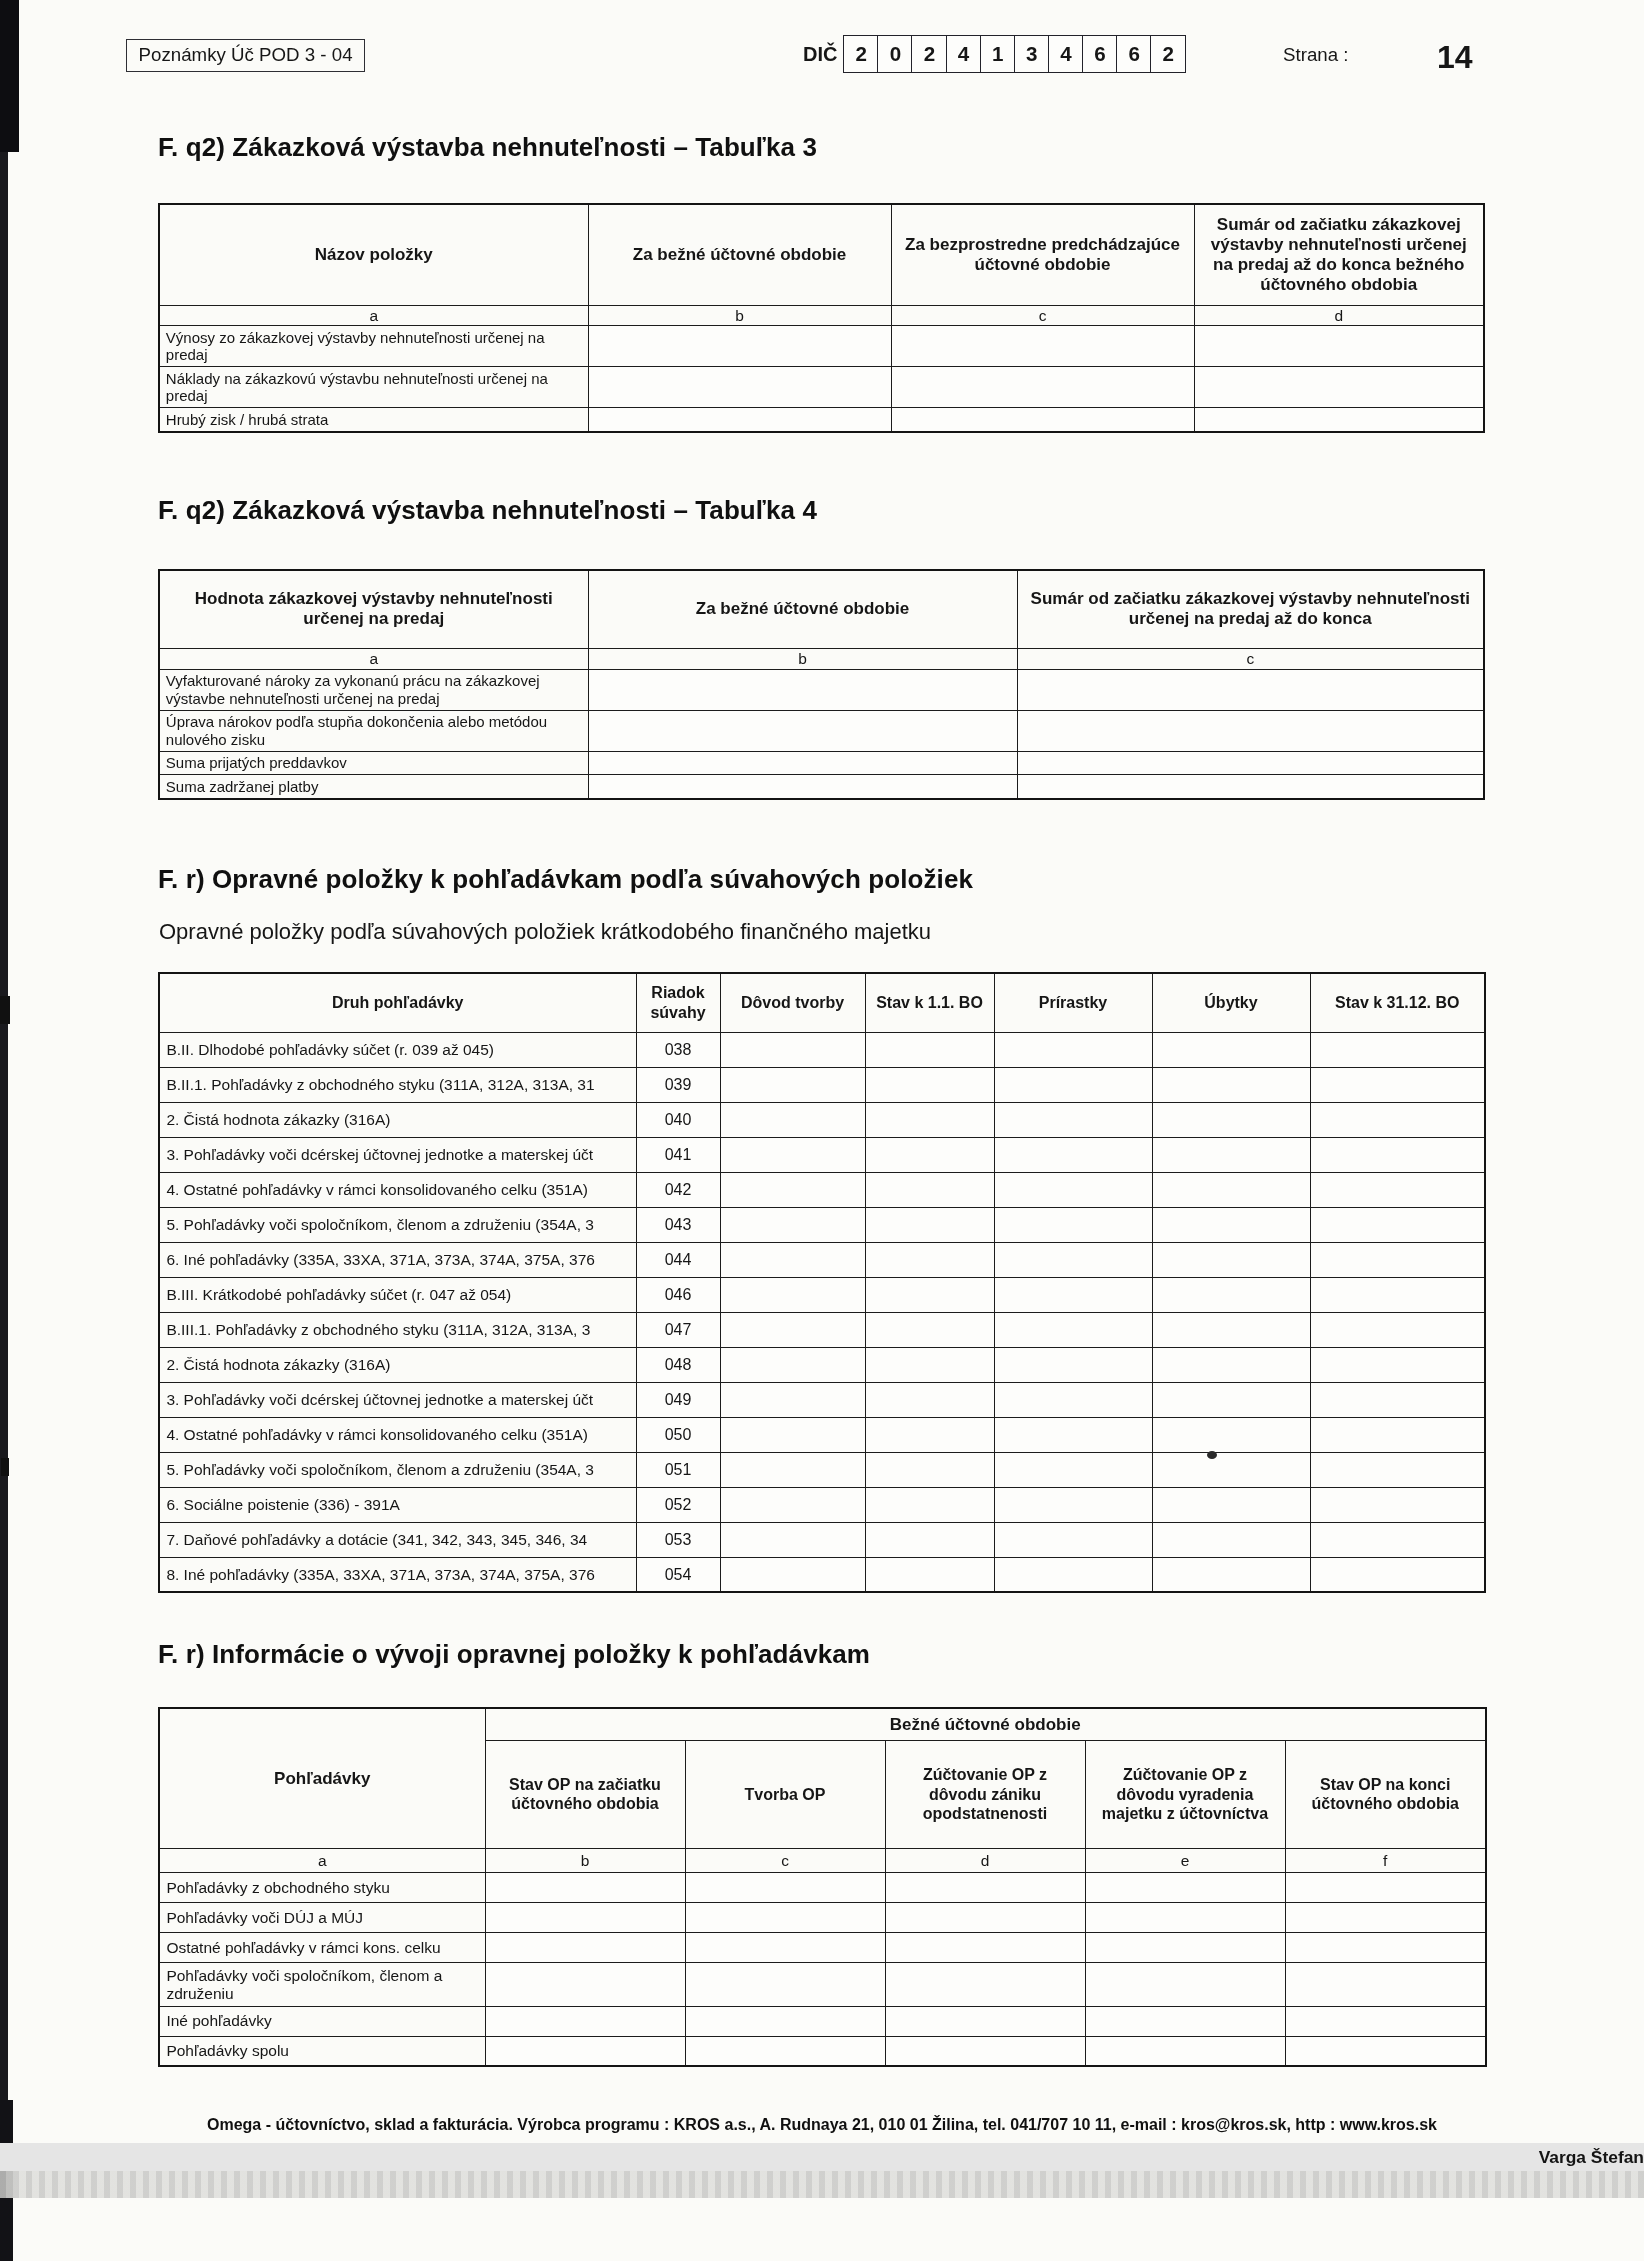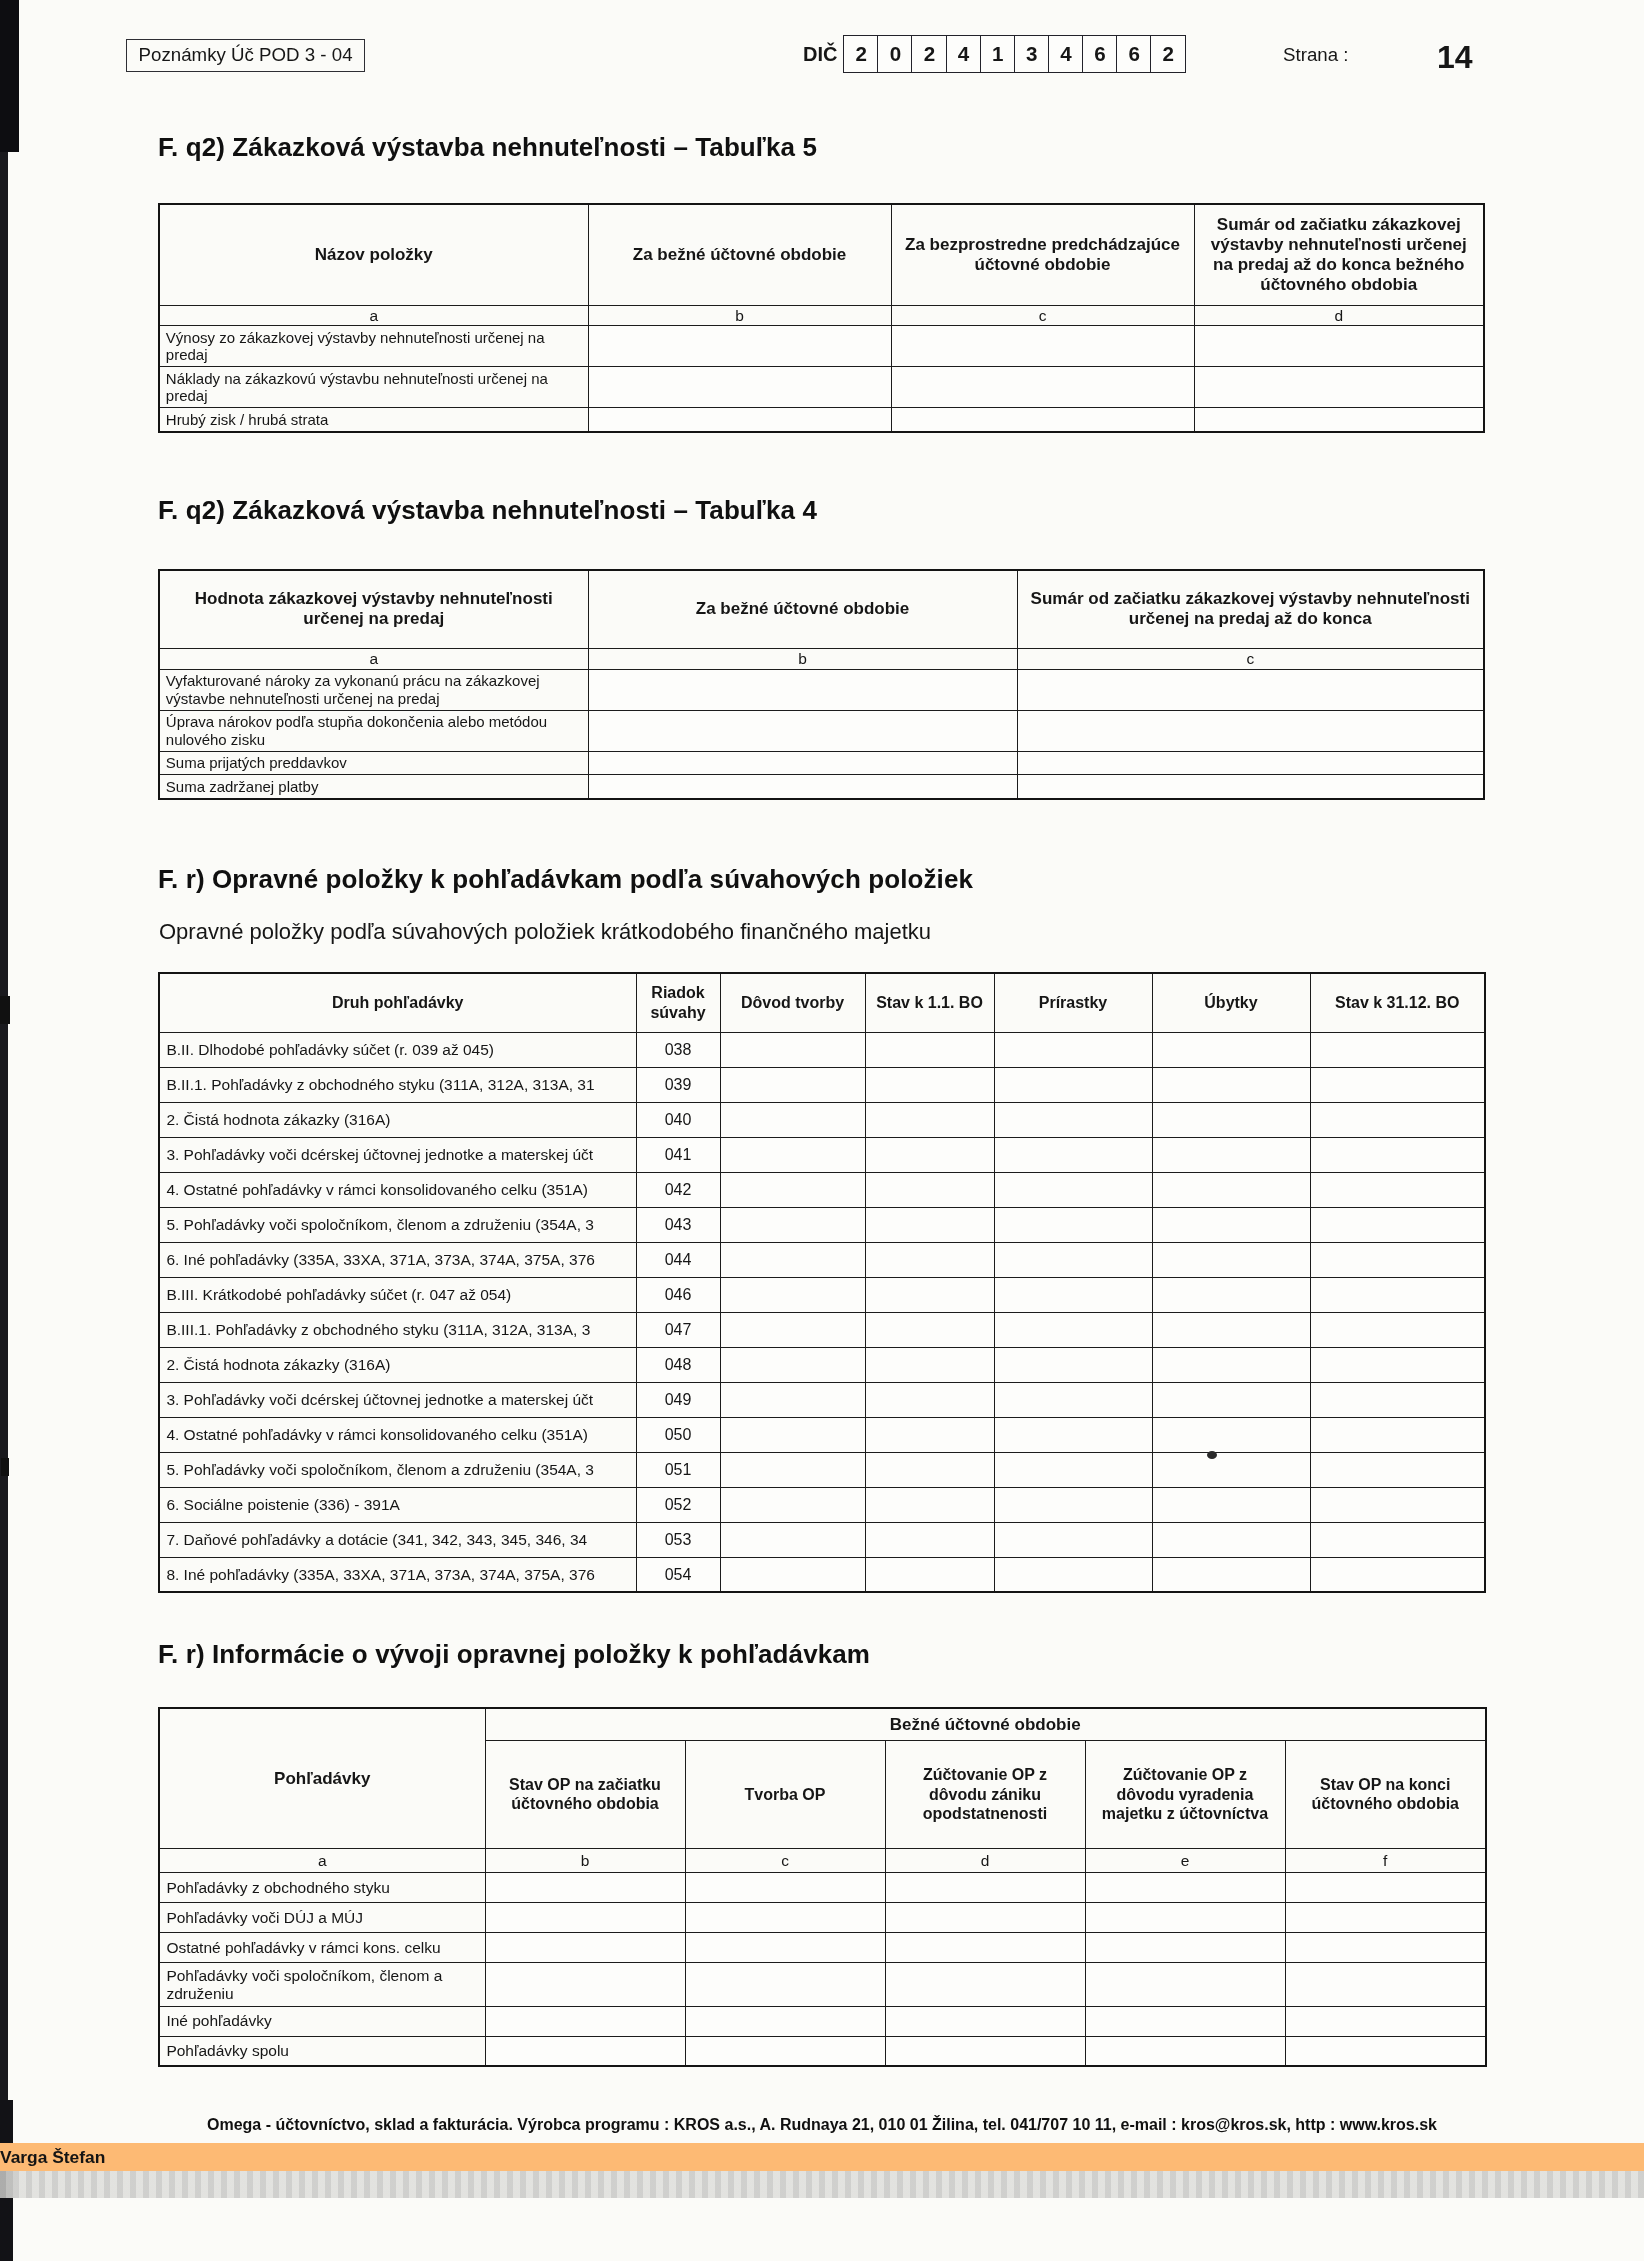--- a/index.html
+++ b/index.html
@@ -82,22 +82,22 @@
   .tbl-vyvoj thead tr.span-row td{height:30px;}
   .tbl-vyvoj thead tr.subhdr td{height:108px;font-size:16px;line-height:19.3px;vertical-align:middle;}
   .tbl-vyvoj thead tr.letters td{height:24.5px;}
   .tbl-vyvoj tbody td{height:30px;}
   .tbl-vyvoj tbody td.lbl{font-size:15.5px;line-height:18px;vertical-align:middle;padding:3.2px 6.4px;}
   .tbl-vyvoj tbody tr:last-child td.lbl{font-weight:normal;}
   
   .footer{position:absolute;left:0;top:2116px;width:1644px;text-align:center;}
   .footer-line{font-size:16px;font-weight:600;color:#101010;}
   .footer-band{
-    margin-top:9px;height:28px;background:#fdba74;
-    display:flex;align-items:center;justify-content:flex-start;
+    margin-top:9px;height:28px;background:#e5e5e5;
+    display:flex;align-items:center;justify-content:flex-end;
     font-size:17.4px;font-weight:bold;color:#141414;
   }
   .footer-hatch{
     height:27px;
     background:repeating-linear-gradient(90deg,#c8c8c6 0 6.4px,#dededb 6.4px 13px);
     opacity:.85;
   }
 </style>
 </head>
 <body>
@@ -125,21 +125,21 @@
         <span class="dic-cell">4</span>
         <span class="dic-cell">6</span>
         <span class="dic-cell">6</span>
         <span class="dic-cell">2</span>
       </span>
     </div>
     <span class="strana">Strana :</span>
     <span class="page-num">14</span>
   </div>
 
-  <h2 class="sec-title mt1">F. q2) Zákazková výstavba nehnuteľnosti  – Tabuľka 5</h2>
+  <h2 class="sec-title mt1">F. q2) Zákazková výstavba nehnuteľnosti  – Tabuľka 3</h2>
 
   <table class="tbl tbl-3">
     <colgroup>
       <col style="width:429px">
         <col style="width:303px">
         <col style="width:303px">
         <col style="width:290px">
     </colgroup>
     <thead>
       <tr class="hrow">

